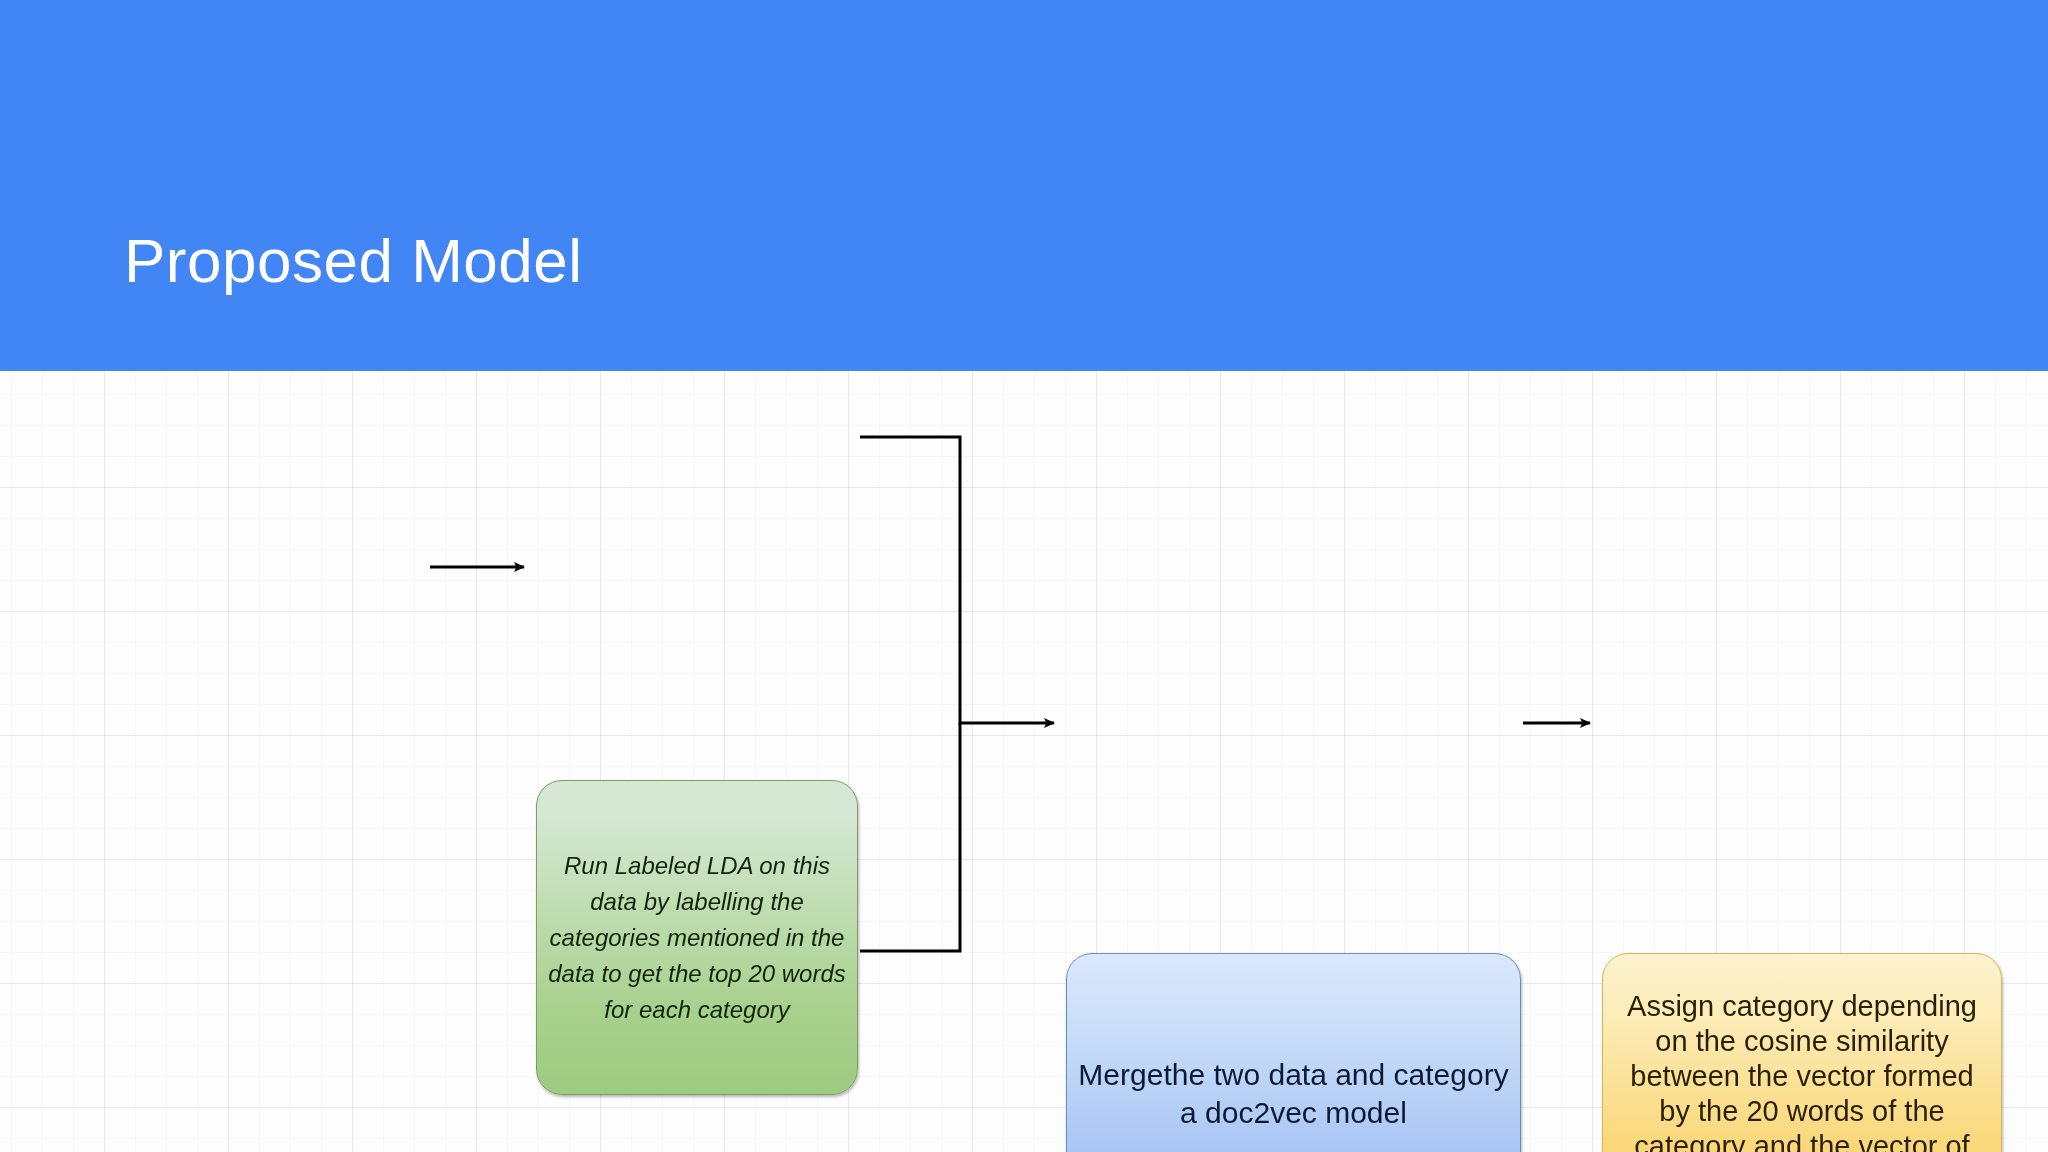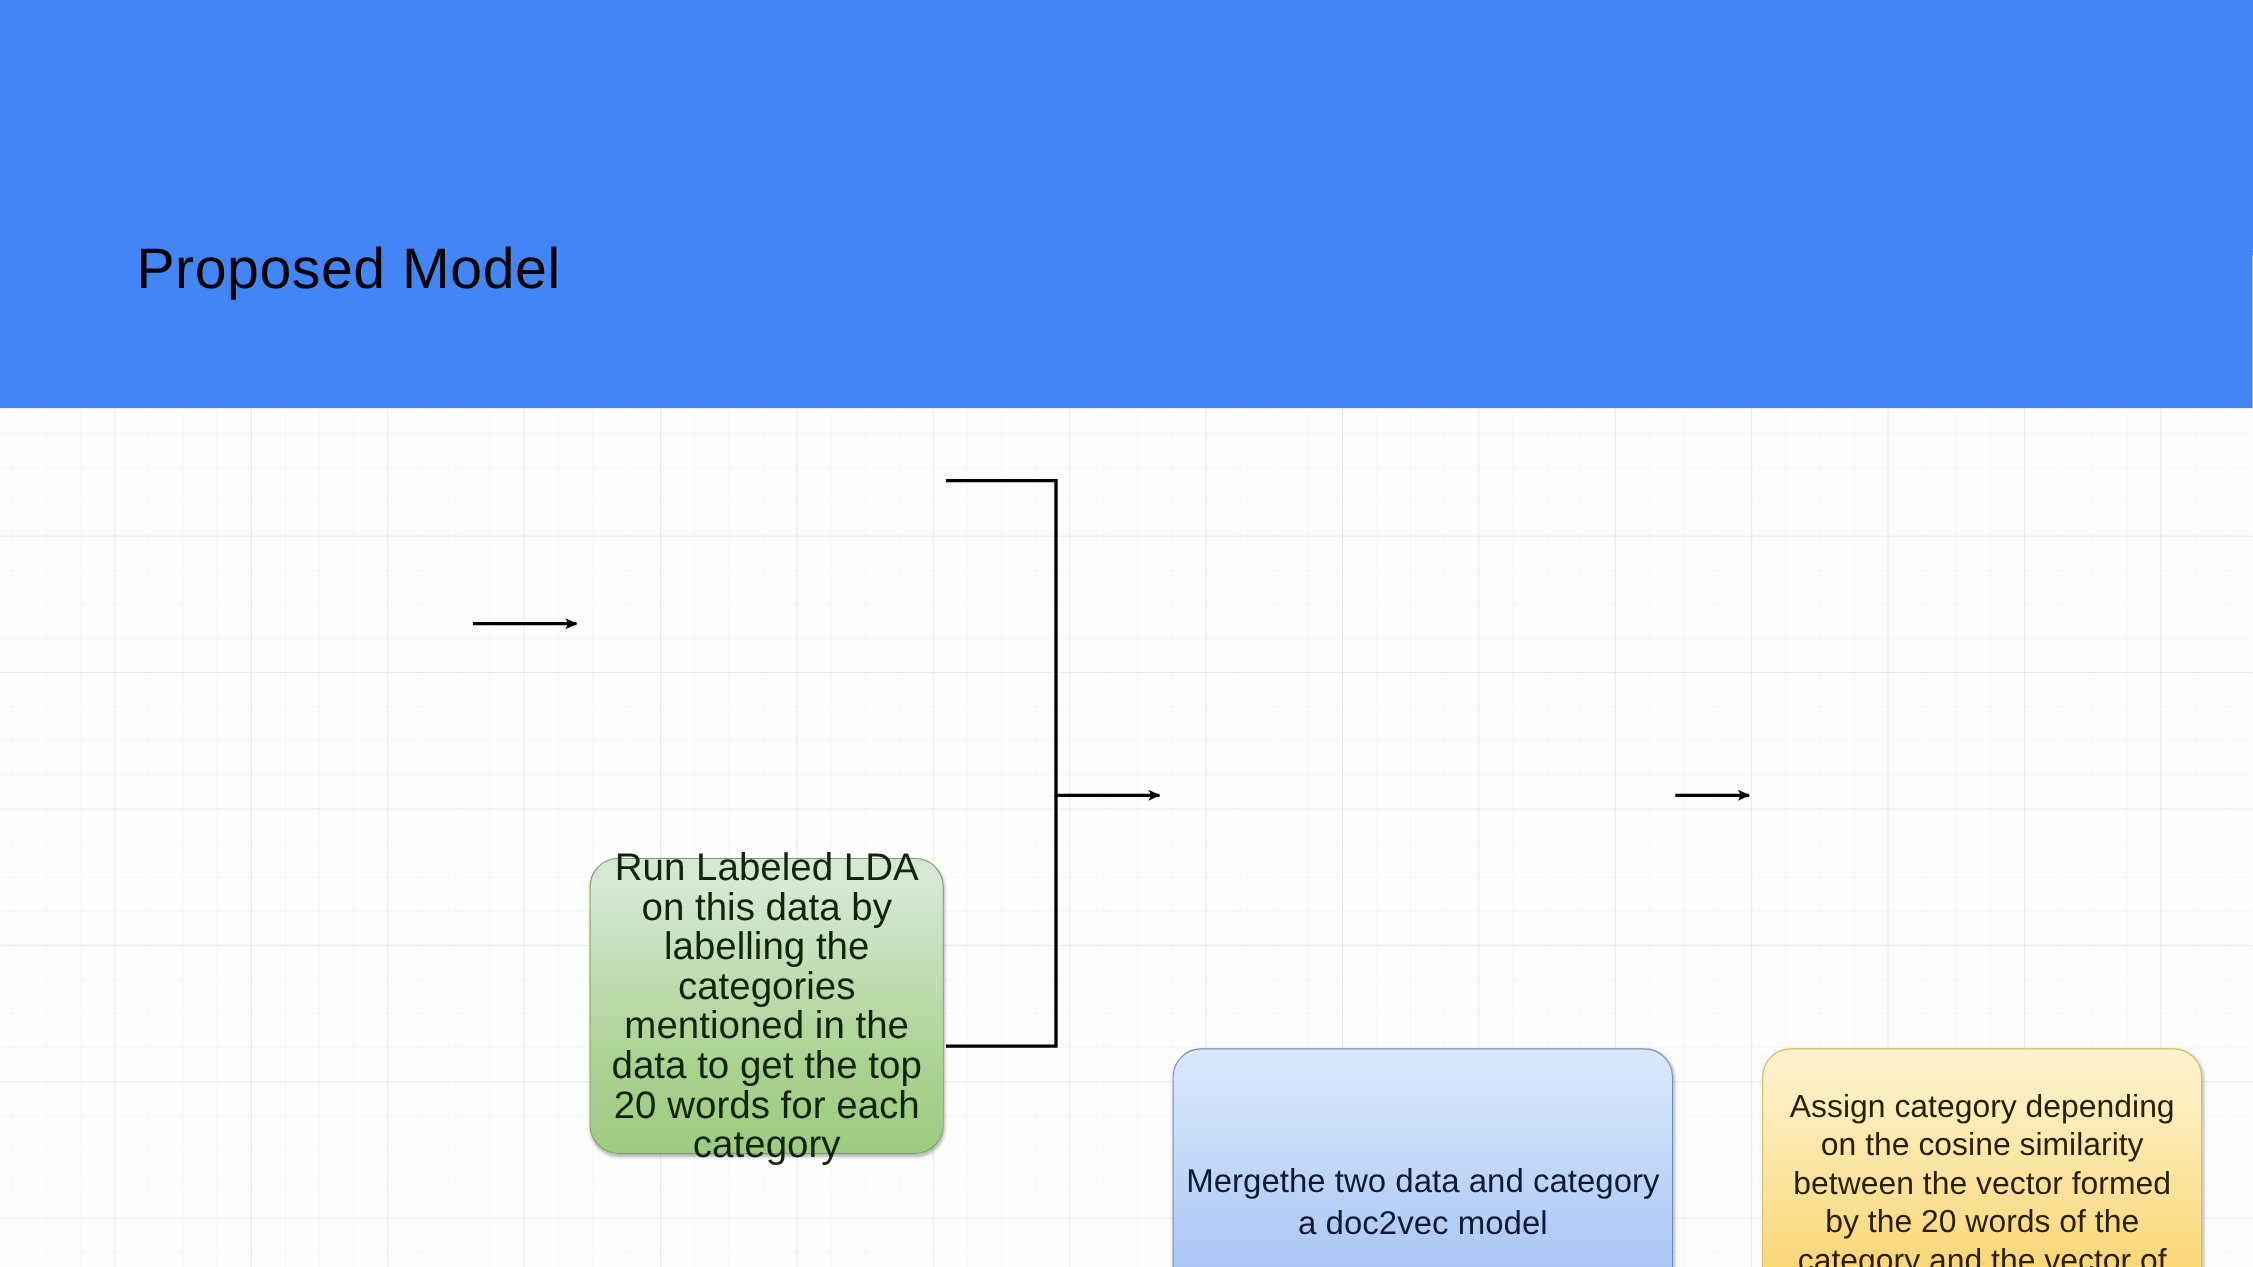--- a/index.html
+++ b/index.html
@@ -22,24 +22,24 @@
     left: 0;
     top: 0;
     width: 2048px;
     height: 371px;
     background: #4285f4;
     z-index: 5;
   }
   #page-title {
     position: absolute;
     left: 124px;
-    top: 200px;
-    font-size: 52px;
+    top: 216px;
+    font-size: 62px;
     line-height: 90px;
-    color: #000000;
+    color: #ffffff;
     font-weight: 400;
     letter-spacing: 0.5px;
     white-space: nowrap;
   }
 
   
   #canvas {
     position: absolute;
     left: 0;
     top: 371px;
@@ -103,21 +103,21 @@
     color: #0d1a33;
   }
   .node.yellow {
     background-image: linear-gradient(to bottom, #fdf2cf 0%, #fcecb8 22%, #fad46e 78%, #f8cd5c 100%);
     border: 1px solid #d6b656;
     color: #2a1f00;
   }
 
   
   #node-train     { left: 78px;   top: 409px;  width: 350px; height: 315px; font-size: 29px; line-height: 36px; }
-  #node-lda       { left: 536px;  top: 409px;  width: 322px; height: 269px; font-size: 35px; line-height: 36px; }
+  #node-lda       { left: 536px;  top: 409px;  width: 322px; height: 315px; font-size: 24px; line-height: 36px; font-style: italic; }
   #node-merge     { left: 1066px; top: 582px;  width: 455px; height: 281px; font-size: 30px; line-height: 38px; }
   #node-assign    { left: 1602px; top: 582px;  width: 400px; height: 281px; font-size: 29px; line-height: 35px; }
 </style>
 </head>
 <body>
 
 <div id="slide">
 
   <div id="header-band">
     <div id="page-title">Proposed Model</div>

